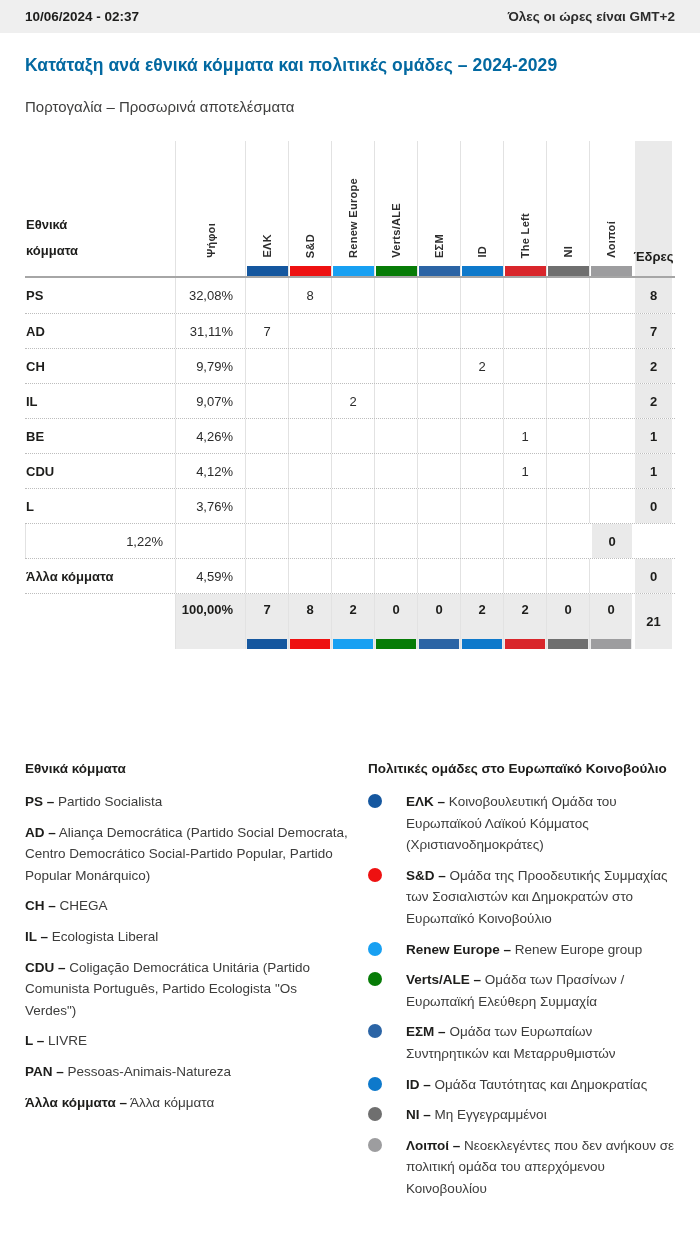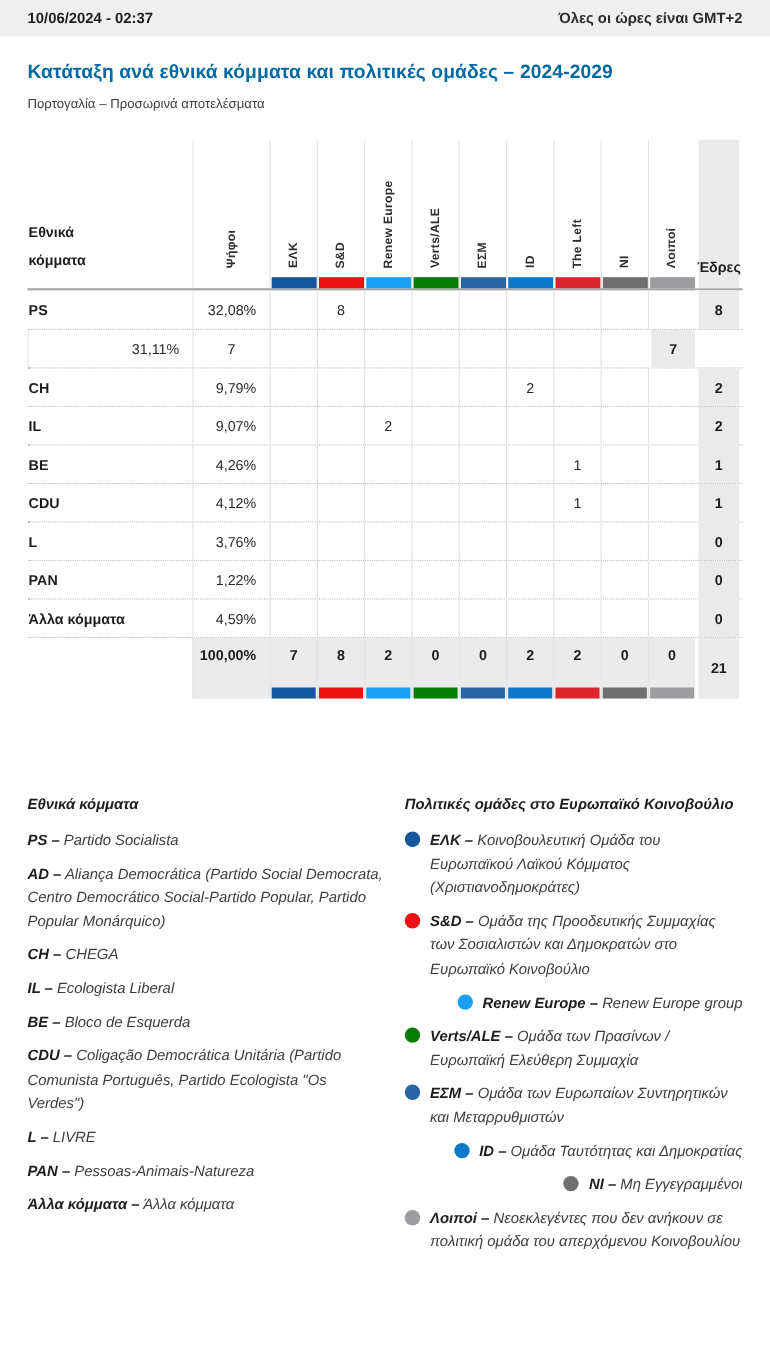--- a/index.html
+++ b/index.html
@@ -13,21 +13,21 @@
   .topbar {
     height:33px; background:#efefef;
     display:flex; justify-content:space-between; align-items:center;
     padding:0 25px; font-size:13.5px;
   }
   .topbar .dt { font-weight:bold; }
   .topbar .tz { font-weight:bold; color:#2b2b2b; }
   
   .titleblock { padding:22px 25px 0 25px; }
   .titleblock h1 { font-size:17.5px; font-weight:bold; color:#0369a1; letter-spacing:.1px; }
-  .titleblock p  { font-size:12px; font-weight:normal; color:#3f3f3e; margin-top:11px; }
+  .titleblock p  { font-size:15px; font-weight:normal; color:#3f3f3e; margin-top:22px; }
   
   .tablewrap { margin:26px 14px 0 25px; width:650px; }
   .trow { display:grid; grid-template-columns:150px 70px repeat(9,43px) 40px; }
   .bl { border-left:1px solid #e2e2e2; }
   .seatcol { border-left:3px solid #ffffff; background:#eaeaea; }
   
   .thead { height:137px; border-bottom:2px solid #a6a6a6; }
   .thead .hc { display:flex; flex-direction:column; justify-content:flex-end; align-items:center; }
   .thead .partyhead {
     align-items:flex-start; padding:0 0 12px 1px;
@@ -50,27 +50,27 @@
   .vc { justify-content:flex-end; padding-right:12px; }
   .sc { font-weight:bold; color:#1d1d1b; }
   
   .totrow { height:56px; border-top:1px dotted #bdbdbd; }
   .tot { position:relative; background:#ebebeb; display:flex; align-items:center;
          justify-content:center; font-size:13px; font-weight:bold; padding-bottom:24px; }
   .tot.vc { justify-content:flex-end; }
   .tbar { position:absolute; left:1px; right:1px; bottom:0; height:10px; }
   .tot-seat { padding-bottom:0; }
   
-  .legend { display:flex; margin:88px 25px 0 25px; gap:18px;font-style:italic; }
+  .legend { display:flex; margin:112px 25px 0 25px; gap:18px; }
   .legend h2 { font-size:13.5px; font-weight:bold; margin-bottom:15px; color:#1d1d1b; }
   .leg-left { width:325px; flex:none; }
   .leg-right { flex:1; }
   .litem { font-size:13.5px; line-height:1.6; color:#3c3c3b; margin-bottom:9px; }
   .litem b { color:#1d1d1b; }
-  .gitem { display:flex; gap:9px; margin-bottom:9px;justify-content:flex-end; }
+  .gitem { display:flex; gap:24px; margin-bottom:9px; }
   .dot { width:14px; height:14px; border-radius:50%; flex:none; margin-top:3px; background:#999; }
   .gitem p { font-size:13.5px; line-height:1.6; color:#3c3c3b; }
   .gitem b { color:#1d1d1b; }
 </style>
 </head>
 <body>
 
 <div class="topbar">
   <span class="dt">10/06/2024 - 02:37</span>
   <span class="tz">Όλες οι ώρες είναι GMT+2</span>
@@ -141,20 +141,21 @@
     <div class="bc bl"></div>
     <div class="bc bl"></div>
     <div class="bc bl"></div>
     <div class="bc bl"></div>
     <div class="bc bl"></div>
     <div class="bc bl"></div>
     <div class="bc sc seatcol">8</div>
   </div>
 
   <div class="trow brow">
+    <div class="bc pc">AD</div>
     <div class="bc vc bl">31,11%</div>
     <div class="bc bl">7</div>
     <div class="bc bl"></div>
     <div class="bc bl"></div>
     <div class="bc bl"></div>
     <div class="bc bl"></div>
     <div class="bc bl"></div>
     <div class="bc bl"></div>
     <div class="bc bl"></div>
     <div class="bc bl"></div>
@@ -230,21 +231,20 @@
     <div class="bc bl"></div>
     <div class="bc bl"></div>
     <div class="bc bl"></div>
     <div class="bc bl"></div>
     <div class="bc bl"></div>
     <div class="bc bl"></div>
     <div class="bc sc seatcol">0</div>
   </div>
 
   <div class="trow brow">
-    <div class="bc pc">PAN</div>
     <div class="bc vc bl">1,22%</div>
     <div class="bc bl"></div>
     <div class="bc bl"></div>
     <div class="bc bl"></div>
     <div class="bc bl"></div>
     <div class="bc bl"></div>
     <div class="bc bl"></div>
     <div class="bc bl"></div>
     <div class="bc bl"></div>
     <div class="bc bl"></div>
@@ -310,21 +310,20 @@
 </div>
 
 <div class="legend">
 
   <div class="leg-left">
     <h2>Εθνικά κόμματα</h2>
     <p class="litem"><b>PS –</b> <span>Partido Socialista</span></p>
     <p class="litem"><b>AD –</b> <span>Aliança Democrática (Partido Social Democrata, Centro Democrático Social-Partido Popular, Partido Popular Monárquico)</span></p>
     <p class="litem"><b>CH –</b> <span>CHEGA</span></p>
     <p class="litem"><b>IL –</b> <span>Ecologista Liberal</span></p>
-    <p class="litem"><b>BE –</b> <span>Bloco de Esquerda</span></p>
     <p class="litem"><b>CDU –</b> <span>Coligação Democrática Unitária (Partido Comunista Português, Partido Ecologista "Os Verdes")</span></p>
     <p class="litem"><b>L –</b> <span>LIVRE</span></p>
     <p class="litem"><b>PAN –</b> <span>Pessoas-Animais-Natureza</span></p>
     <p class="litem"><b>Άλλα κόμματα –</b> <span>Άλλα κόμματα</span></p>
   </div>
 
   <div class="leg-right">
     <h2>Πολιτικές ομάδες στο Ευρωπαϊκό Κοινοβούλιο</h2>
     <div class="gitem">
       <span class="dot" style="background: rgb(21, 87, 159);"></span>

